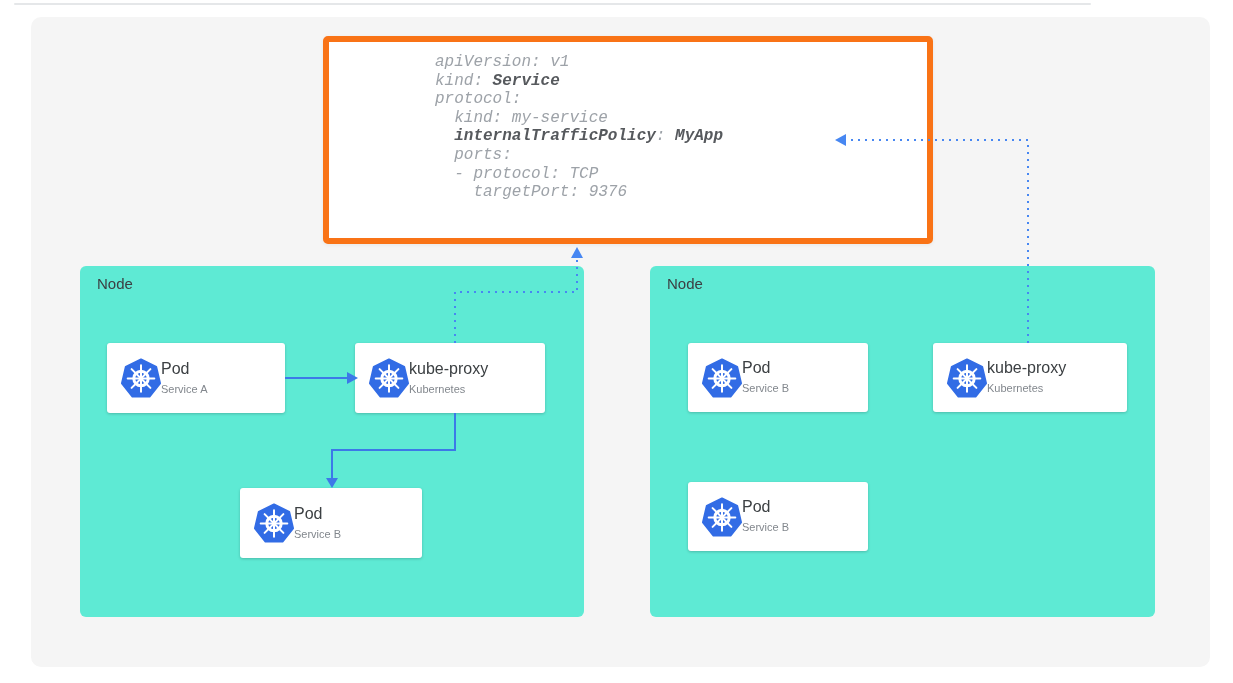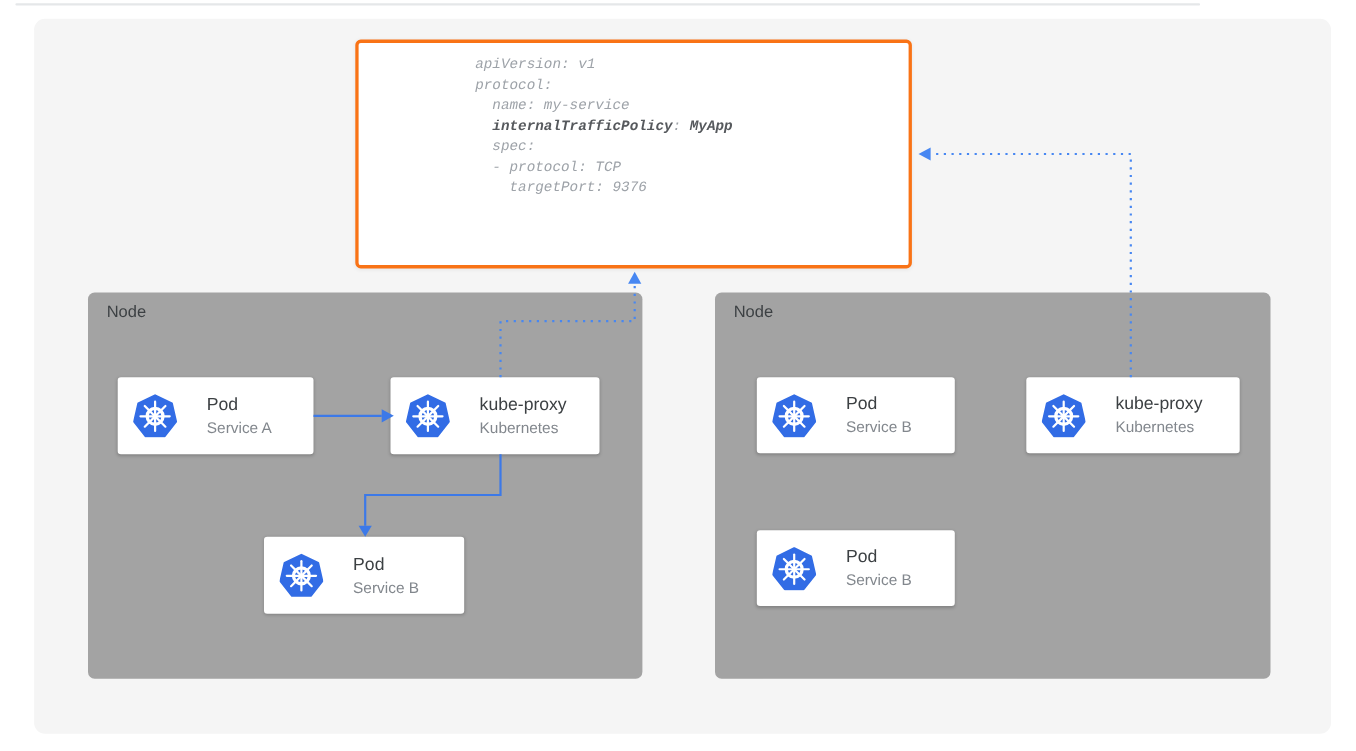--- a/index.html
+++ b/index.html
@@ -26,42 +26,42 @@
     left: 31px; top: 17px;
     width: 1179px; height: 650px;
     background: #f5f5f5;
     border-radius: 10px;
   }
 
   
   .yaml-card {
     position: absolute;
     left: 323px; top: 36px;
-    width: 506px; height: 208px;
+    width: 610px; height: 208px;
     background: #ffffff;
-    border: 3px solid #f97316;
+    border: 6px solid #f97316;
     border-radius: 5px;
     box-shadow: 0 1px 4px rgba(0,0,0,0.06);
     padding: 11px 0 0 106px;
     font-family: "Liberation Mono", "DejaVu Sans Mono", monospace;
     font-style: italic;
-    font-size: 13px;
+    font-size: 16px;
     line-height: 18.6px;
     color: #9da2a8;
   }
   .yaml-line { white-space: pre; }
   .yaml-line .b {
     font-weight: bold;
     color: #56595d;
   }
 
   
   .node {
     position: absolute;
-    background: #a3a3a3;
+    background: #5eead4;
     border-radius: 6px;
   }
   #node-left  { left: 80px;  top: 266px; width: 504px; height: 351px; }
   #node-right { left: 650px; top: 266px; width: 505px; height: 351px; }
   .node-label {
     position: absolute;
     left: 17px; top: 9px;
     font-size: 15px;
     color: #3c4043;
   }
@@ -70,28 +70,28 @@
   .card {
     position: absolute;
     background: #ffffff;
     border-radius: 3px;
     box-shadow: 0 1px 3px rgba(0,0,0,0.2);
     display: flex;
     align-items: center;
     padding-left: 14px;
   }
   .card .icon-wrap { width: 40px; height: 40px; flex: 0 0 40px; }
-  .card .txt { margin-left: 27px; }
+  .card .txt { }
   .card-title {
     font-size: 16px;
     line-height: 19px;
     color: #3c4043;
   }
   .card-sub {
-    font-size: 14px;
+    font-size: 11px;
     line-height: 17px;
     color: #82878d;
     margin-top: 3px;
   }
 
   
   #card-l-pod-a      { left: 27px;  top: 77px;  width: 178px; height: 70px; }
   #card-l-kube-proxy { left: 275px; top: 77px;  width: 190px; height: 70px; }
   #card-l-pod-b      { left: 160px; top: 222px; width: 182px; height: 70px; }
   #card-r-pod-b1     { left: 38px;  top: 77px;  width: 180px; height: 69px; }
@@ -129,24 +129,25 @@
     </symbol>
   </defs>
 </svg>
 
 <div class="top-divider"></div>
 
 <div class="canvas"></div>
 
 <div class="yaml-card">
   <div class="yaml-line"><span>apiVersion: v1</span></div>
+  <div class="yaml-line"><span>kind: </span><span class="b">Service</span></div>
   <div class="yaml-line"><span>protocol:</span></div>
-  <div class="yaml-line"><span>  name: my-service</span></div>
+  <div class="yaml-line"><span>  kind: my-service</span></div>
   <div class="yaml-line"><span>  </span><span class="b">internalTrafficPolicy</span><span>: </span><span class="b">MyApp</span></div>
-  <div class="yaml-line"><span>  spec:</span></div>
+  <div class="yaml-line"><span>  ports:</span></div>
   <div class="yaml-line"><span>  - protocol: TCP</span></div>
   <div class="yaml-line"><span>    targetPort: 9376</span></div>
 </div>
 
 <div class="node" id="node-left">
   <div class="node-label">Node</div>
 
   <div class="card" id="card-l-pod-a">
     <span class="icon-wrap"><svg width="40" height="40">
           <use href="#k8s-logo"></use>

